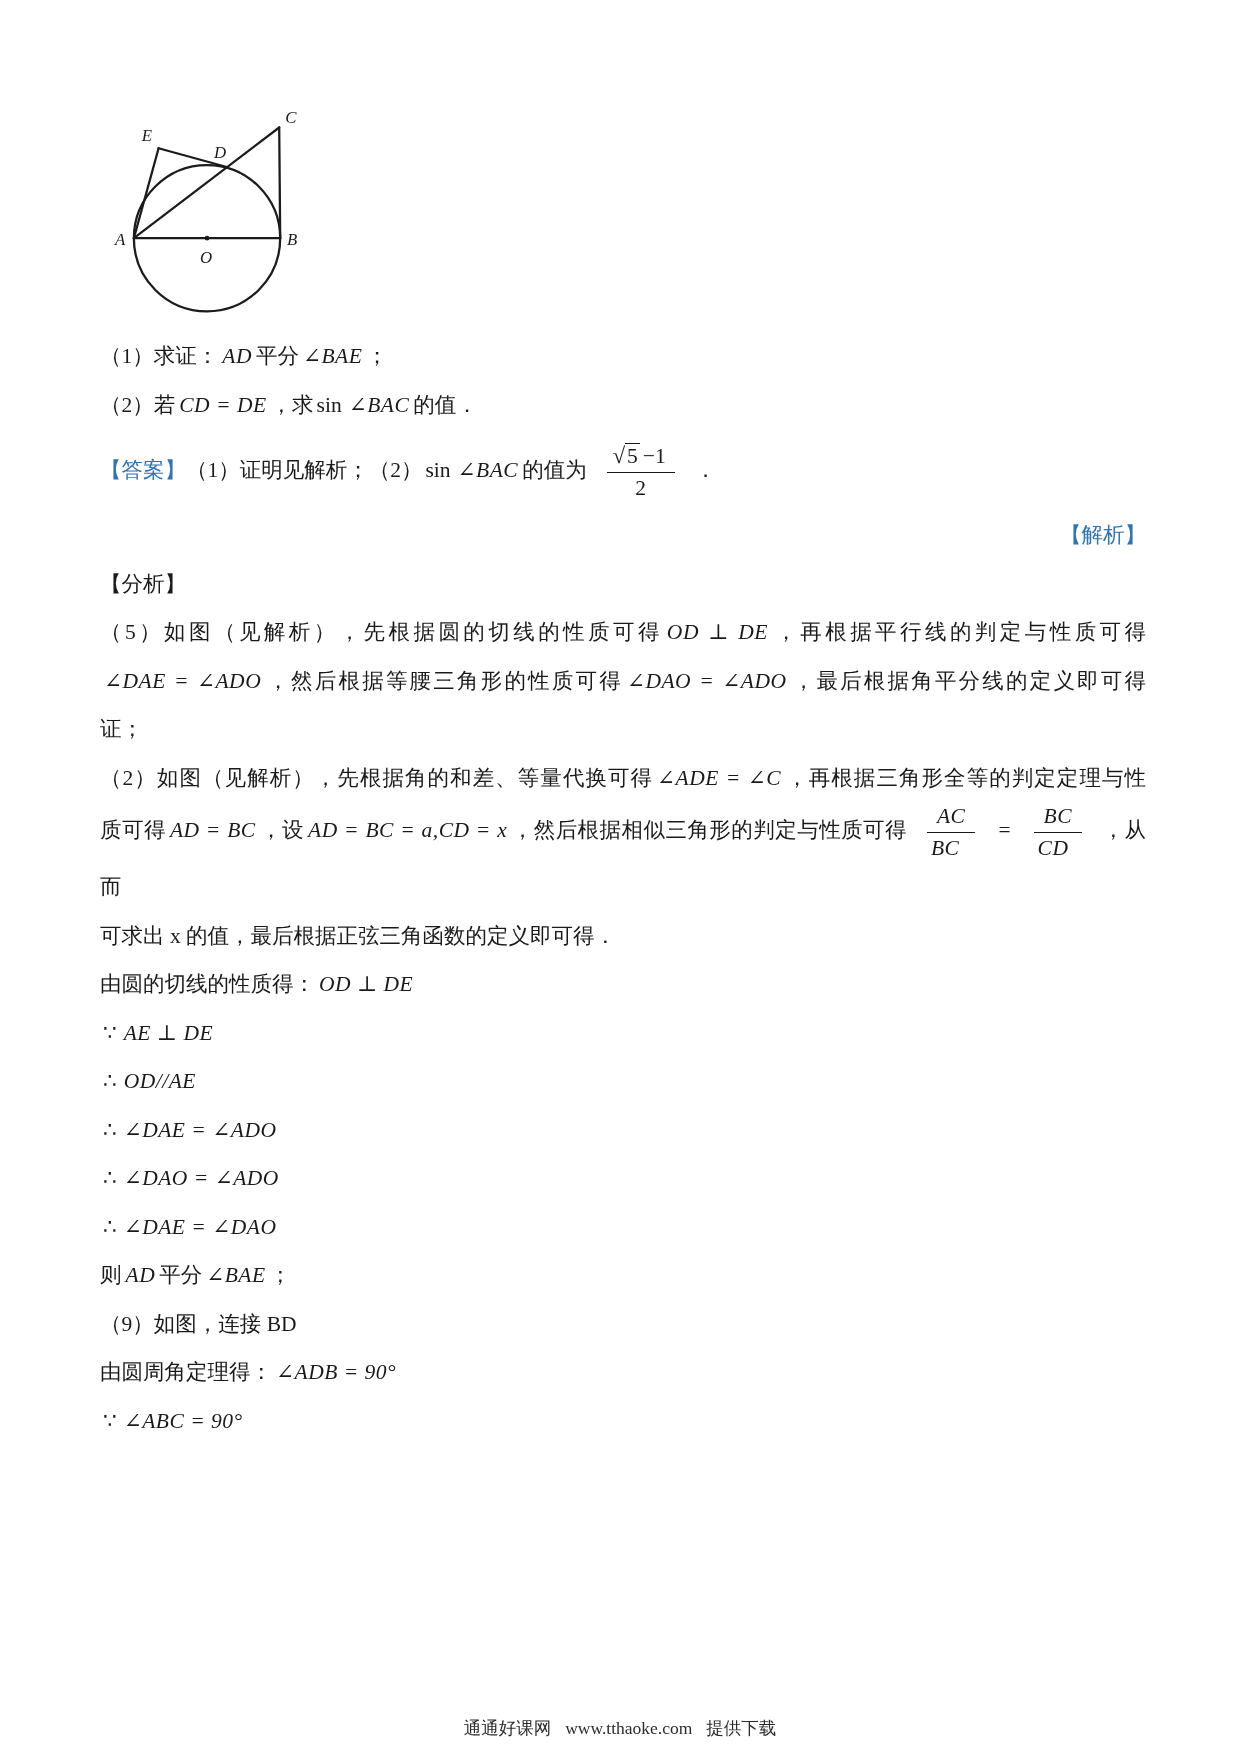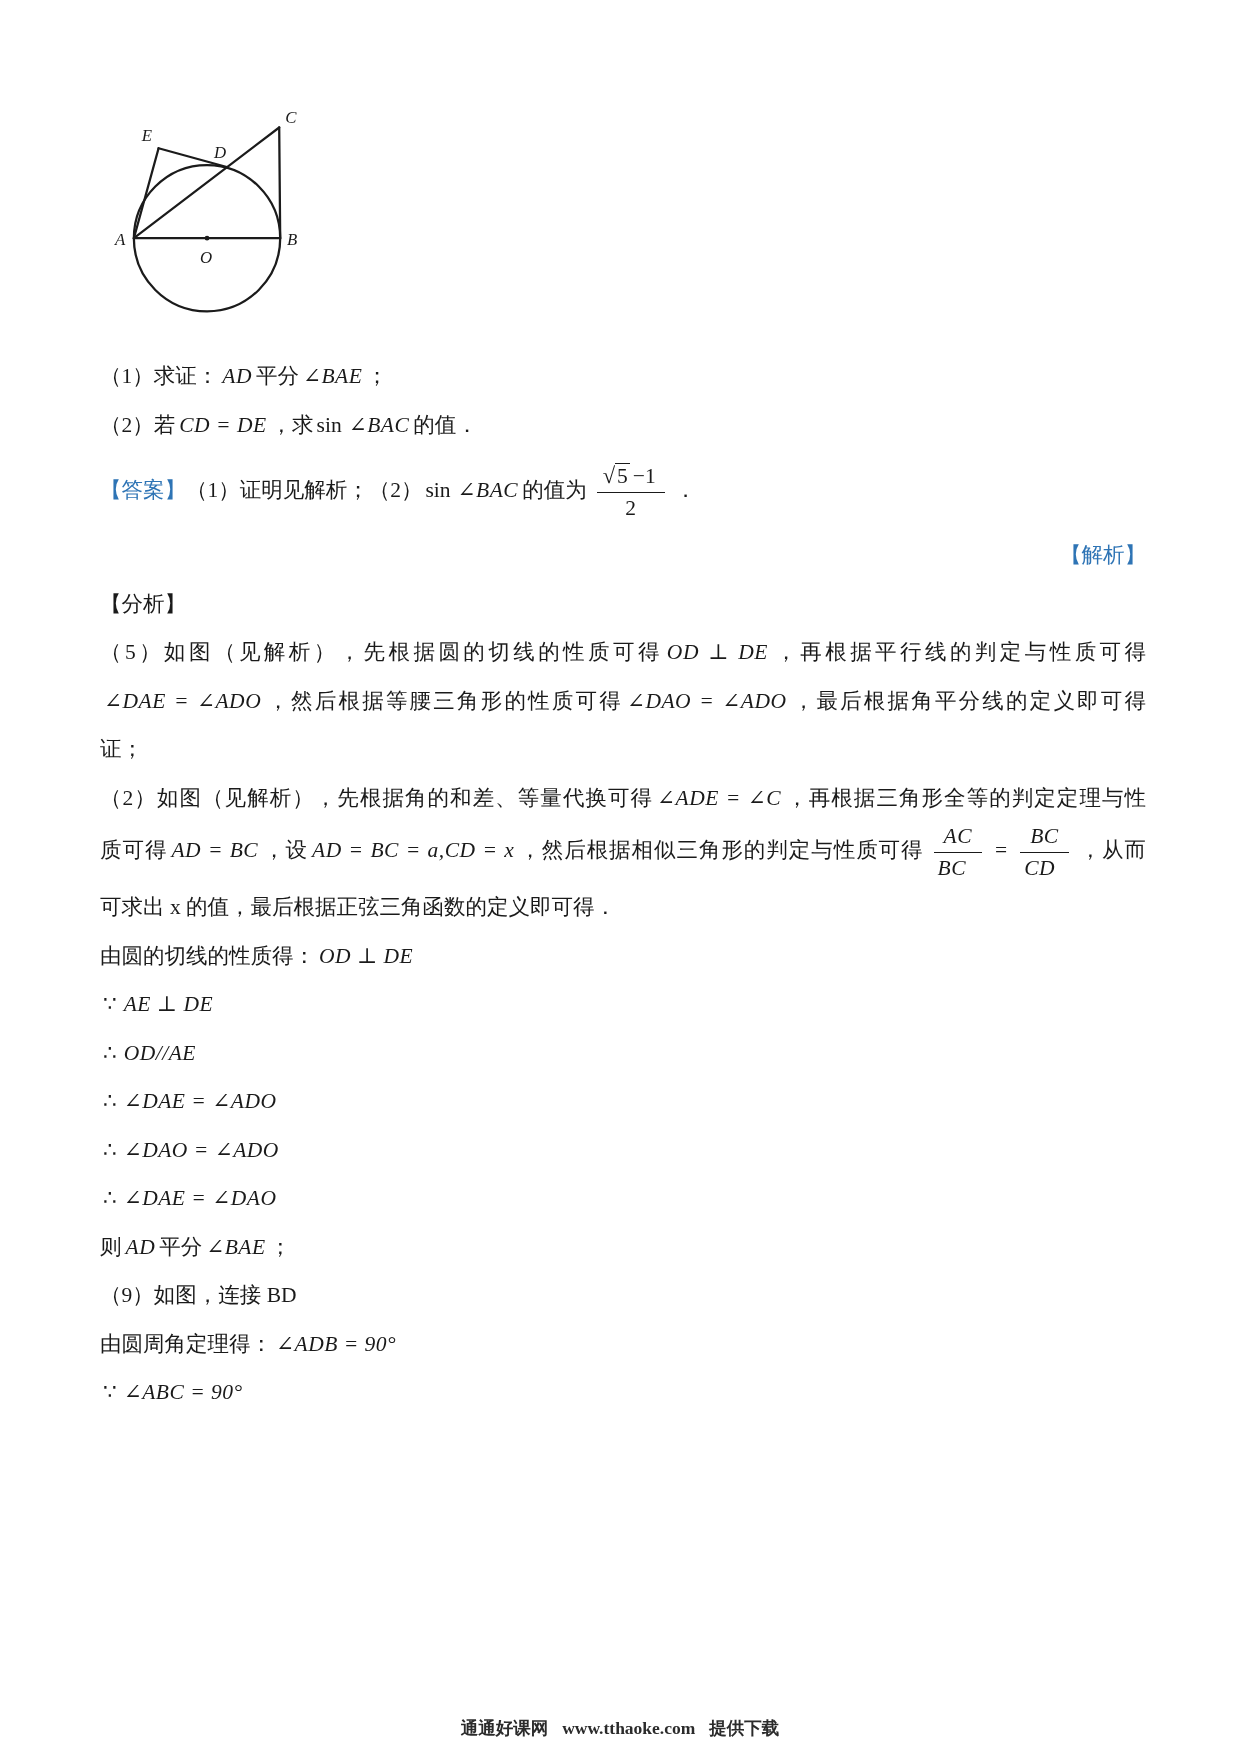--- a/index.html
+++ b/index.html
@@ -13,45 +13,45 @@
     overflow:hidden;
   }
   
   .figure-wrap { position:absolute; left:110px; top:82px; width:200px; height:262px; }
   .figure-wrap svg { width:100%; height:100%; }
   .figure-wrap text {
     font-family:"Liberation Serif","DejaVu Serif",serif;
     font-style:italic; font-size:17px; fill:#1a1a1a;
   }
   
-  .content { position:absolute; left:100px; top:352px; width:1046px; }
+  .content { position:absolute; left:100px; top:332px; width:1046px; }
   .line { font-size:21.5px; line-height:48.5px; white-space:nowrap; }
   .line[data-name="analysis-1a"], .line[data-name="analysis-1b"],
   .line[data-name="analysis-2a"], .line[data-name="analysis-2b"] {
     white-space:normal; text-align:justify; text-align-last:justify; width:100%;
   }
   .line[data-name="answer-line"] { margin-top:12px; margin-bottom:4px; }
   .line[data-name="jiexi-label"] { margin-top:8px;text-align:right; }
   .cn { }
   .math { font-style:italic; margin:0 4px; letter-spacing:0.5px; }
   .rm { margin:0 3px; }
   .blabel { color:var(--accent,#2E74B5); }
   
-  .frac { display:inline-block; vertical-align:middle; text-align:center; margin:0 10px; }
+  .frac { display:inline-block; vertical-align:middle; text-align:center; margin:0 20px; }
   .frac .num { display:block; padding:1px 6px 2px; border-bottom:1.8px solid #1a1a1a; line-height:27px; }
   .frac .den { display:block; line-height:29px; padding-top:1px; }
   .sqrt { white-space:nowrap; }
   .sqrt .radsign { font-style:normal; font-size:1.05em; }
   .sqrt .rad { border-top:1.8px solid #1a1a1a; padding:0 2px; font-style:normal; }
   
   .footer {
     position:absolute; left:0; bottom:14px; width:100%;
     text-align:center; font-size:17.5px; color:#2b2b2b;
   }
-  .footer span { margin:0 7px;font-weight:bold; }
+  .footer span { margin:0 7px; }
 </style>
 </head>
 <body>
 
 <div class="page" data-name="document-page">
 
   <div class="figure-wrap" data-name="geometry-figure">
     <svg viewBox="0 0 200 265" data-name="circle-diagram">
       <g fill="none" stroke="#1b1b1b" stroke-width="2.3" stroke-linecap="round">
         <circle cx="97" cy="158" r="74" data-name="circle-O"></circle>

